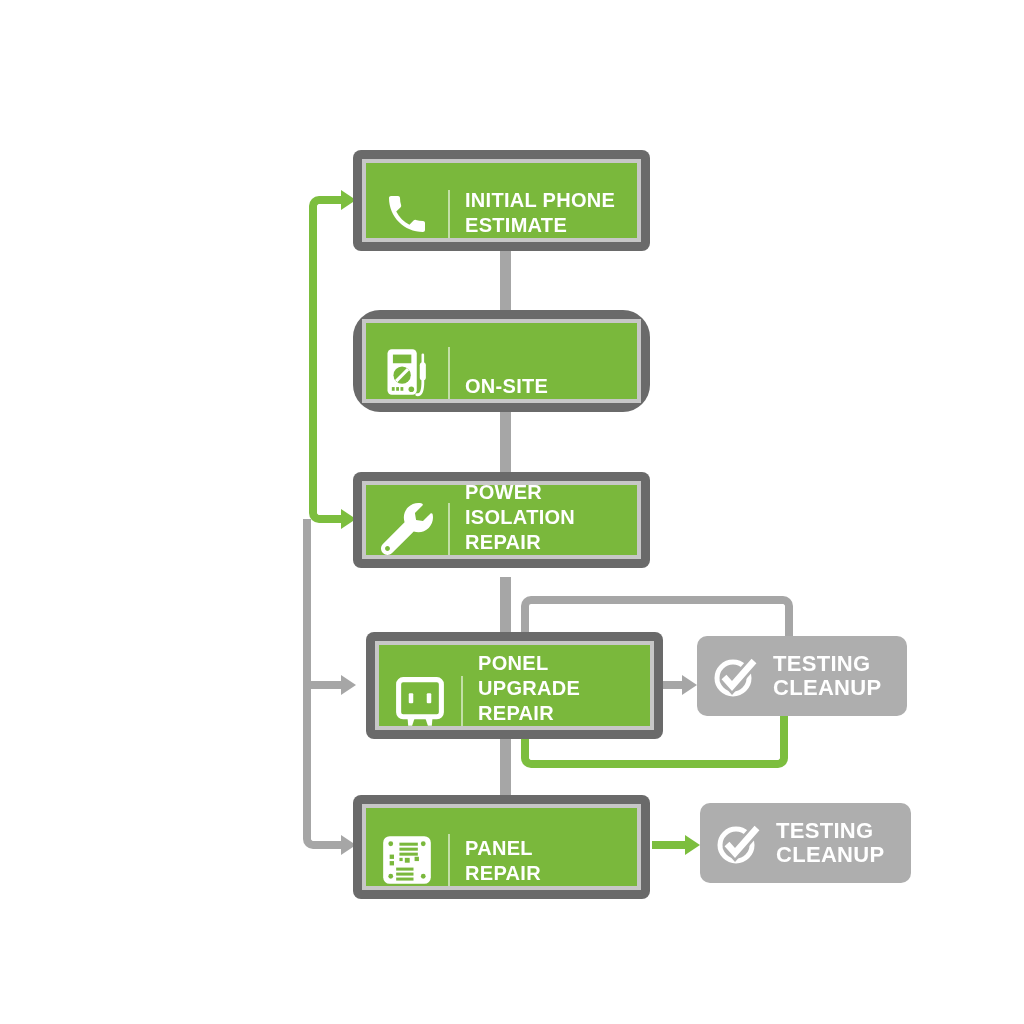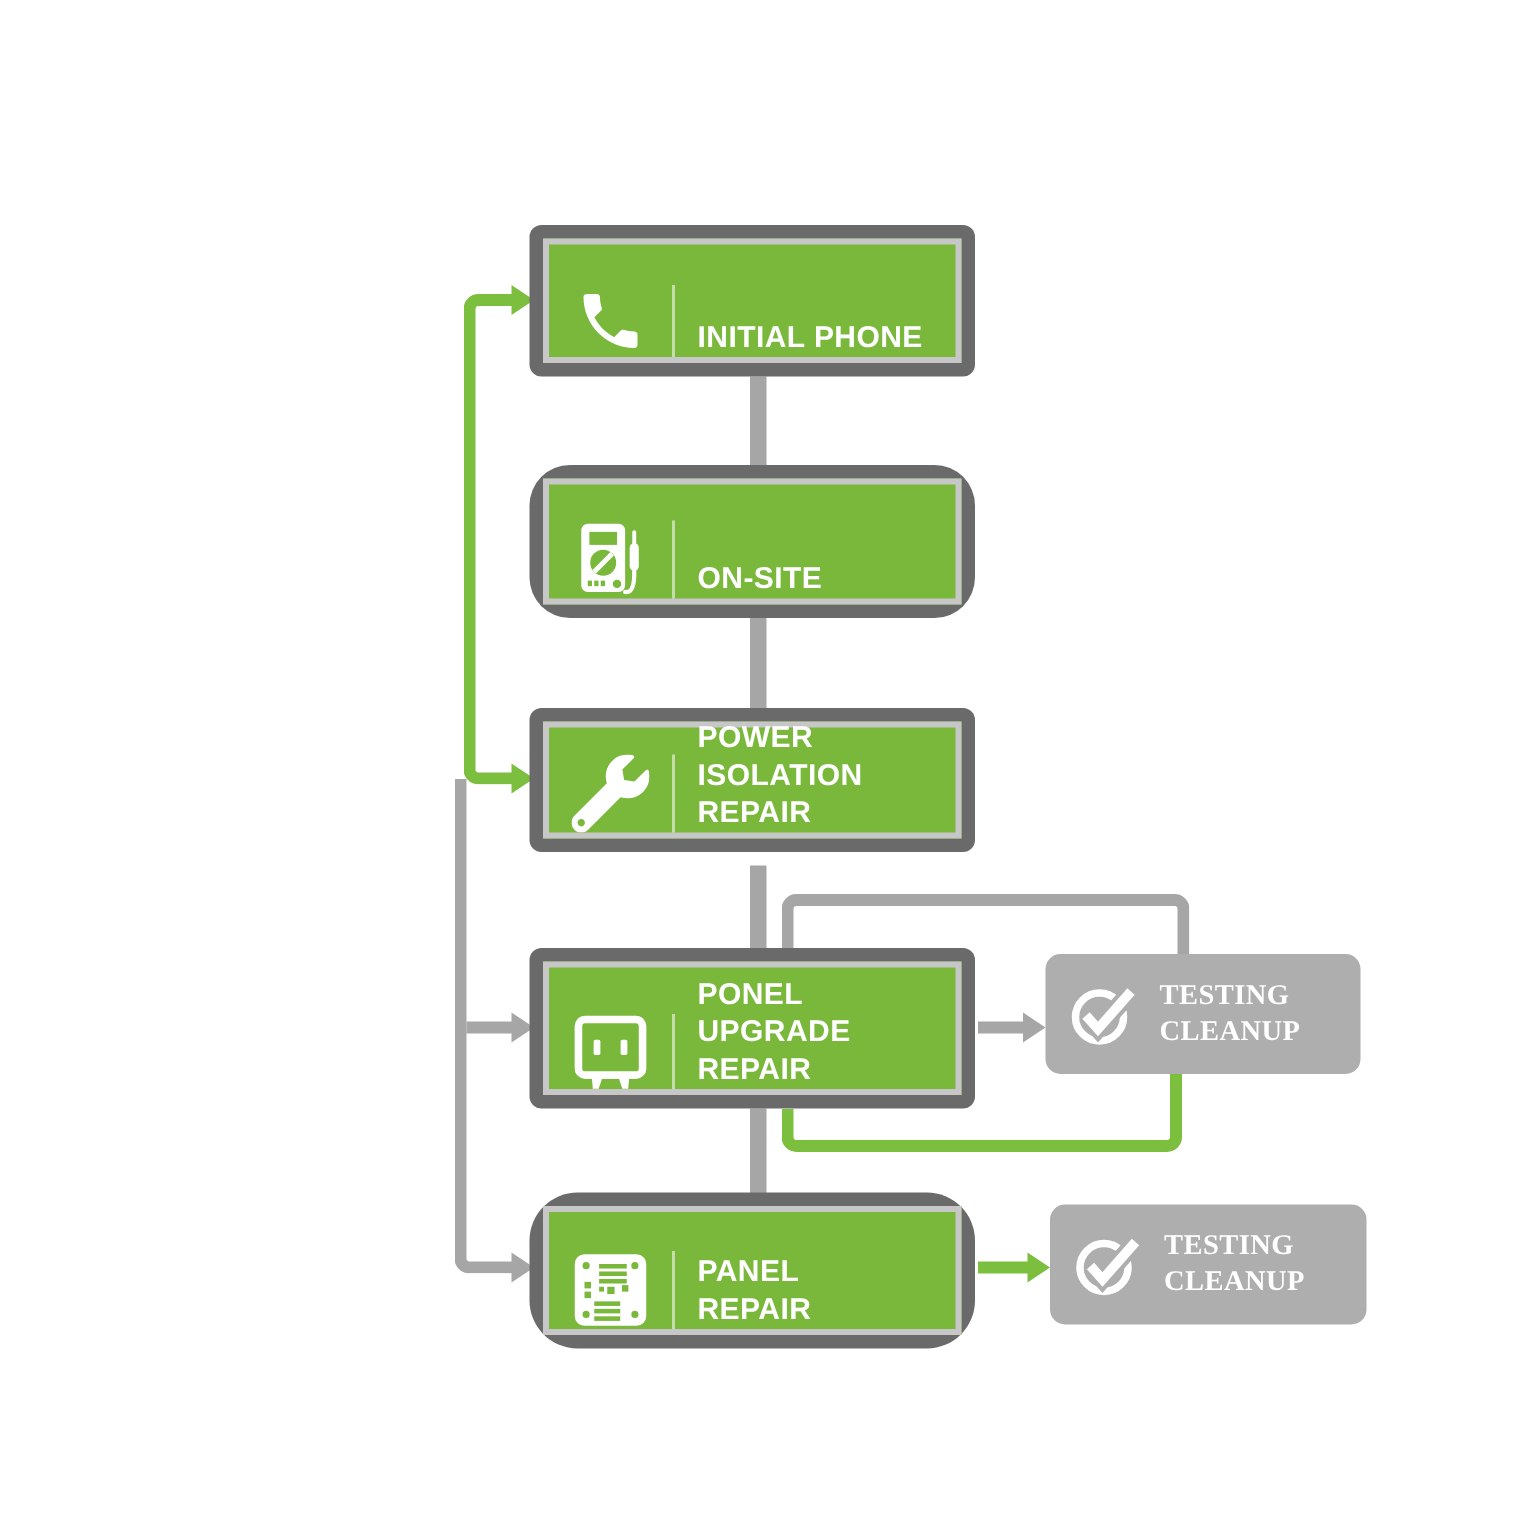--- a/index.html
+++ b/index.html
@@ -41,21 +41,21 @@
   .icon-cell{width:82px;flex:0 0 82px;display:flex;align-items:center;justify-content:center;
         border-right:2px solid var(--divider-white);}
   .text-cell{flex:1;display:flex;flex-direction:column;justify-content:center;
         padding-left:15px;color:var(--text-color);font-weight:bold;font-size:20px;
         line-height:25px;letter-spacing:.3px;}
 
   
   .sbox{position:absolute;background:var(--side-box-gray);border-radius:10px;
         display:flex;align-items:center;color:var(--text-color);}
   .sbox .sicon{flex:0 0 76px;display:flex;align-items:center;justify-content:center;}
-  .sbox .stext{font-weight:bold;font-size:19px;line-height:24px;letter-spacing:.3px;font-family:Liberation Serif, serif;}
+  .sbox .stext{font-weight:bold;font-size:22px;line-height:24px;letter-spacing:.3px;}
 
   .tline{display:block;}
 </style>
 </head>
 <body>
 
 <div class="canvas">
 
   <div class="conn vline-gray" style="left:500px;top:251px;width:11px;height:62px;"></div>
   <div class="conn vline-gray" style="left:500px;top:412px;width:11px;height:63px;"></div>
@@ -82,20 +82,21 @@
 
   <div class="pbox" style="top:150px;height:101px;">
     <div class="pbox-inner">
       <div class="icon-cell">
         <svg width="48" height="48" viewBox="0 0 24 24">
           <path fill="#fff" d="M6.62 10.79c1.44 2.83 3.76 5.14 6.59 6.59l2.2-2.2c.27-.27.67-.36 1.02-.24 1.12.37 2.33.57 3.57.57.55 0 1 .45 1 1V20c0 .55-.45 1-1 1-9.39 0-17-7.61-17-17 0-.55.45-1 1-1h3.5c.55 0 1 .45 1 1 0 1.25.2 2.45.57 3.57.11.35.03.74-.25 1.02l-2.2 2.2z"></path>
         </svg>
       </div>
       <div class="text-cell">
         <span class="tline">INITIAL PHONE</span>
+        <span class="tline">ESTIMATE</span>
       </div>
     </div>
   </div>
 
   <div class="pbox" style="top:310px;height:102px;border-radius:27px;">
     <div class="pbox-inner">
       <div class="icon-cell">
         <svg width="44" height="52" viewBox="0 0 40 48">
           <rect x="2" y="2" width="27" height="42" rx="4" fill="#fff"></rect>
           <rect x="7" y="7" width="17" height="8" fill="var(--box-green)"></rect>
@@ -123,39 +124,39 @@
           <path fill="#fff" fill-rule="evenodd" d="M507.73 109.1c-2.24-9.03-13.54-12.09-20.12-5.51l-74.36 74.36-67.88-11.31-11.31-67.88 74.36-74.36c6.62-6.62 3.43-17.9-5.66-20.16-47.38-11.74-99.55.91-136.58 37.93-39.64 39.64-50.55 97.1-34.05 147.2L18.74 402.76c-24.99 24.99-24.99 65.51 0 90.5 24.99 24.99 65.51 24.99 90.5 0l213.21-213.21c50.12 16.71 107.47 5.68 147.37-34.22 37.07-37.07 49.7-89.32 37.91-136.73zM64 472c-13.25 0-24-10.75-24-24 0-13.26 10.75-24 24-24s24 10.74 24 24c0 13.25-10.75 24-24 24z"></path>
         </svg>
       </div>
       <div class="text-cell">
         <span class="tline">POWER ISOLATION</span>
         <span class="tline">REPAIR</span>
       </div>
     </div>
   </div>
 
-  <div class="pbox" style="top:632px;height:107px;">
+  <div class="pbox" style="top:632px;height:107px;margin-left:13px;">
     <div class="pbox-inner">
       <div class="icon-cell">
         <svg width="54" height="50" viewBox="0 0 48 44">
           <rect x="5" y="3" width="38" height="33" rx="4" fill="none" stroke="#fff" stroke-width="4.5"></rect>
           <rect x="14" y="15" width="4" height="9" rx="1" fill="#fff"></rect>
           <rect x="30" y="15" width="4" height="9" rx="1" fill="#fff"></rect>
           <polygon points="13,38 19,38 17,44 13.5,44" fill="#fff"></polygon>
           <polygon points="29,38 35,38 34.5,44 31,44" fill="#fff"></polygon>
         </svg>
       </div>
       <div class="text-cell">
         <span class="tline">PONEL UPGRADE</span>
         <span class="tline">REPAIR</span>
       </div>
     </div>
   </div>
 
-  <div class="pbox" style="top:795px;height:104px;border-radius:32px;">
+  <div class="pbox" style="top:795px;height:104px;">
     <div class="pbox-inner">
       <div class="icon-cell">
         <svg width="52" height="52" viewBox="0 0 48 48">
           <rect x="2" y="2" width="44" height="44" rx="6" fill="#fff"></rect>
           <circle cx="9" cy="9" r="2.2" fill="var(--box-green)"></circle>
           <circle cx="39" cy="9" r="2.2" fill="var(--box-green)"></circle>
           <circle cx="9" cy="39" r="2.2" fill="var(--box-green)"></circle>
           <circle cx="39" cy="39" r="2.2" fill="var(--box-green)"></circle>
           <rect x="17" y="8" width="17" height="2.8" fill="var(--box-green)"></rect>
           <rect x="17" y="12.6" width="17" height="2.8" fill="var(--box-green)"></rect>

